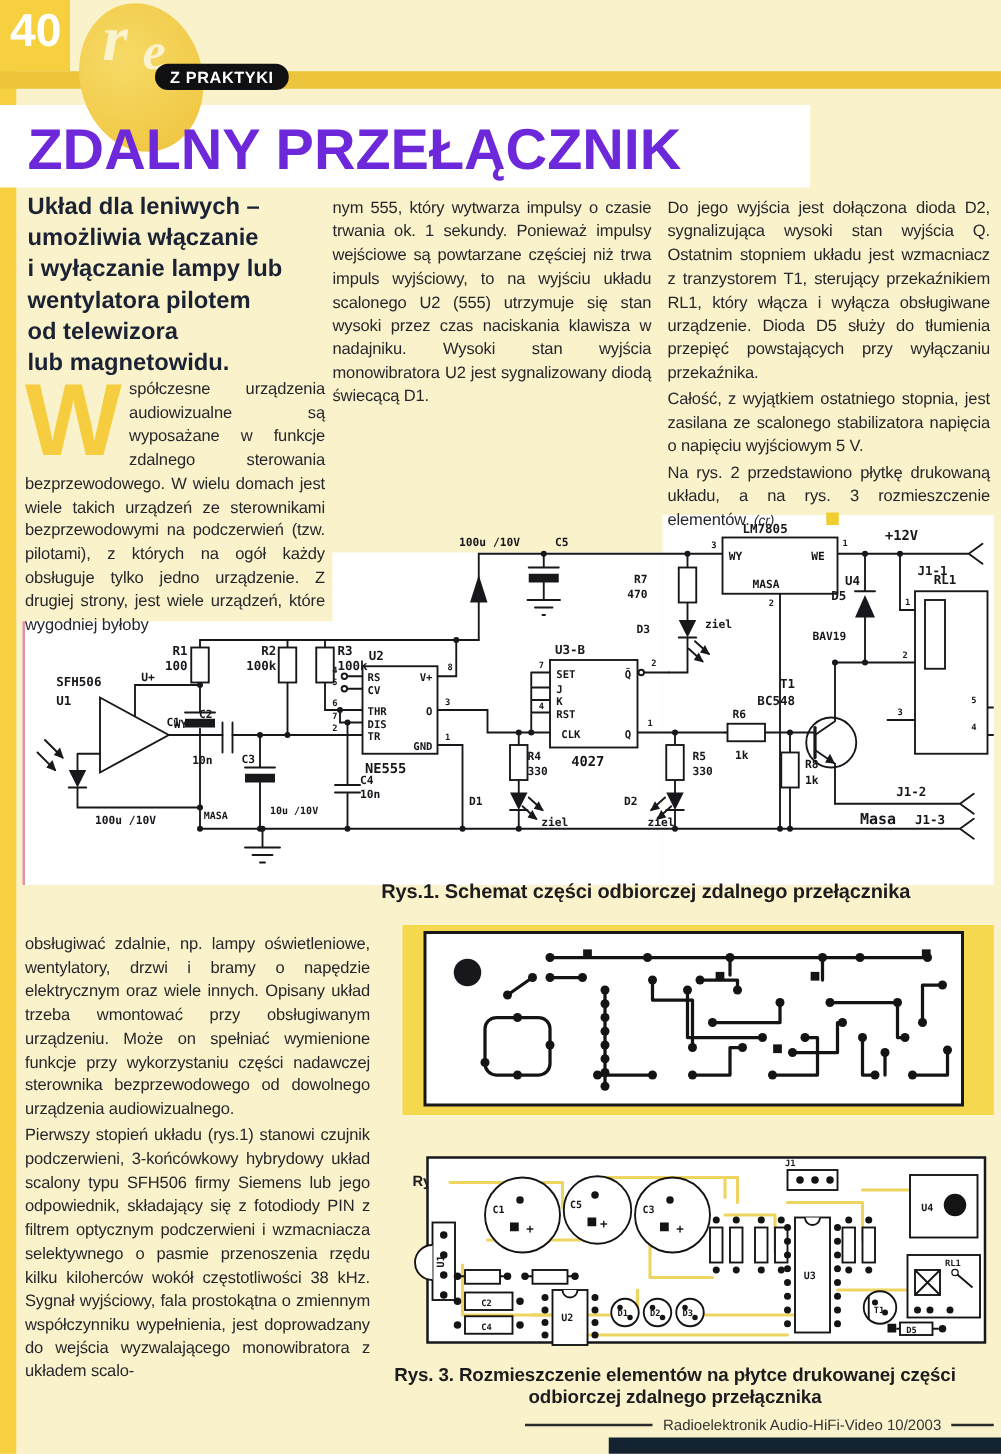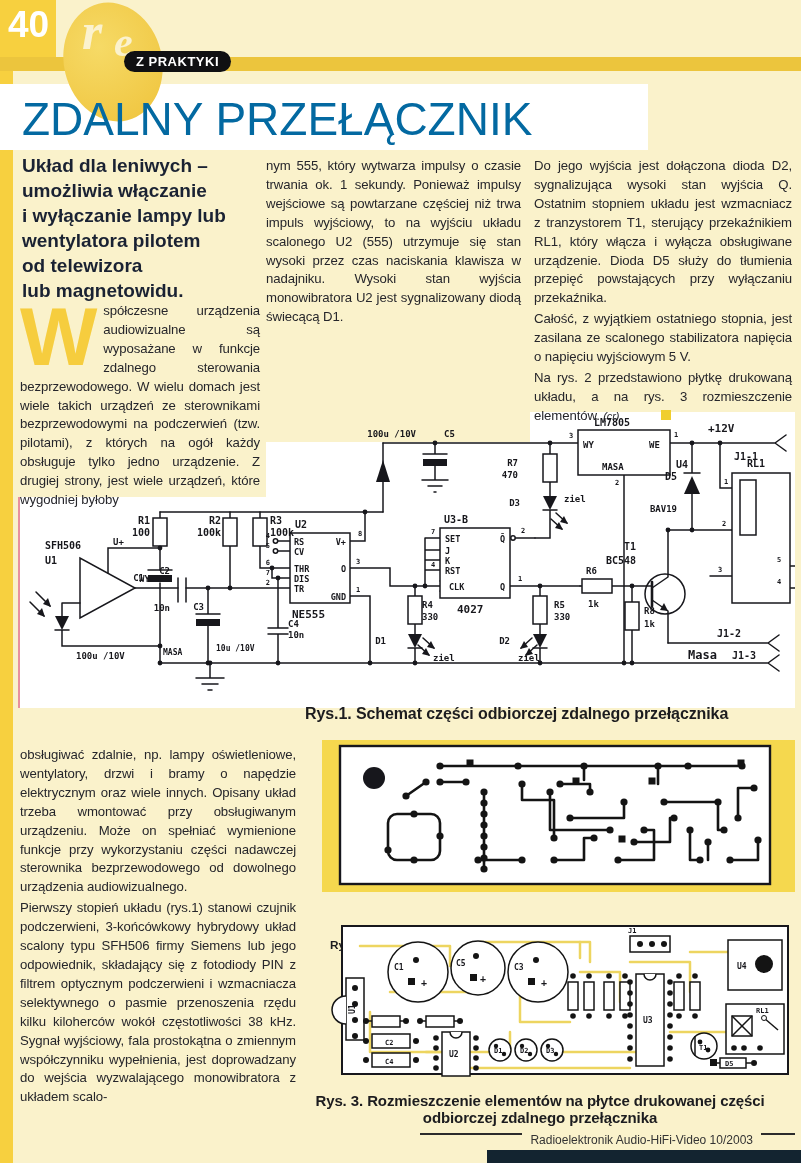--- a/index.html
+++ b/index.html
@@ -7,21 +7,21 @@
        font-family:"Liberation Sans",sans-serif;overflow:hidden}
   .abs{position:absolute}
   .body-text{font-size:13.2px;line-height:18.9px;text-align:justify;
              color:#26262b;letter-spacing:-0.1px}
   .body-text p{margin:0}
   .body-text p + p{margin-top:2px}
   .lead{font-size:19px;line-height:25px;font-weight:bold;color:#1a2233;white-space:pre-line}
   .dropcap{float:left;font-size:82px;line-height:62px;font-weight:bold;
            color:#F6CD3E;margin:4px 6px 0 0;font-family:"Liberation Sans",sans-serif}
   .cap{font-weight:bold;font-size:16px;color:#1c1c1f;letter-spacing:-0.1px}
-  .page-title{font-size:46px;font-weight:normal;color:#0369a1;letter-spacing:0px;white-space:nowrap}
+  .page-title{font-size:46px;font-weight:bold;color:#6d28d9;letter-spacing:0px;white-space:nowrap}
   .page-num{font-size:37px;font-weight:bold;color:#ffffff}
   .badge{background:#101012;color:#fff;font-weight:bold;font-size:13px;
          padding:3px 12px;border-radius:11px;letter-spacing:.5px;white-space:nowrap}
   .byline{font-style:italic;font-size:11px}
   .endsq{display:inline-block;width:10px;height:10px;background:#F0CE2F;margin-left:42px;vertical-align:baseline}
   svg text{font-family:"DejaVu Sans Mono",monospace;font-weight:bold;fill:#17171c}
   .t7{font-size:7px}.t8{font-size:8px}.t85{font-size:8.5px}.t9{font-size:9px}
   .t10{font-size:10px}.t11{font-size:11px}.t12{font-size:12px}
   .footer-line{height:2px;background:#2c2c2c}
   .footer-text{font-size:12px;color:#333;white-space:nowrap;padding:0 8px}
@@ -540,18 +540,18 @@
     <text x="313" y="101" class="t8">U3</text>
     <text x="298" y="11" class="t7">J1</text>
     <text x="369" y="128" class="t7">T1</text>
     <text x="426" y="91" class="t7">RL1</text>
     <text x="395" y="144" class="t7">D5</text>
     <text x="407" y="47" class="t8">U4</text>
   </g>
 </svg>
 <div class="abs cap" style="left:285px;top:1092px;width:510px;text-align:center;font-size:15px">Rys. 3. Rozmieszczenie elementów na płytce drukowanej części odbiorczej zdalnego przełącznika</div>
 
-<div class="abs" style="left:420px;top:1133px;width:375px;display:flex;align-items:flex-start">
+<div class="abs" style="left:420px;top:1133px;width:375px;display:flex;align-items:center">
   <div class="footer-line" style="flex:1"></div>
   <div class="footer-text">Radioelektronik Audio-HiFi-Video 10/2003</div>
   <div class="footer-line" style="width:34px"></div>
 </div>
 <div class="abs" style="left:487px;top:1150px;width:314px;height:13px;background:#132430"></div>
 
 </body></html>

